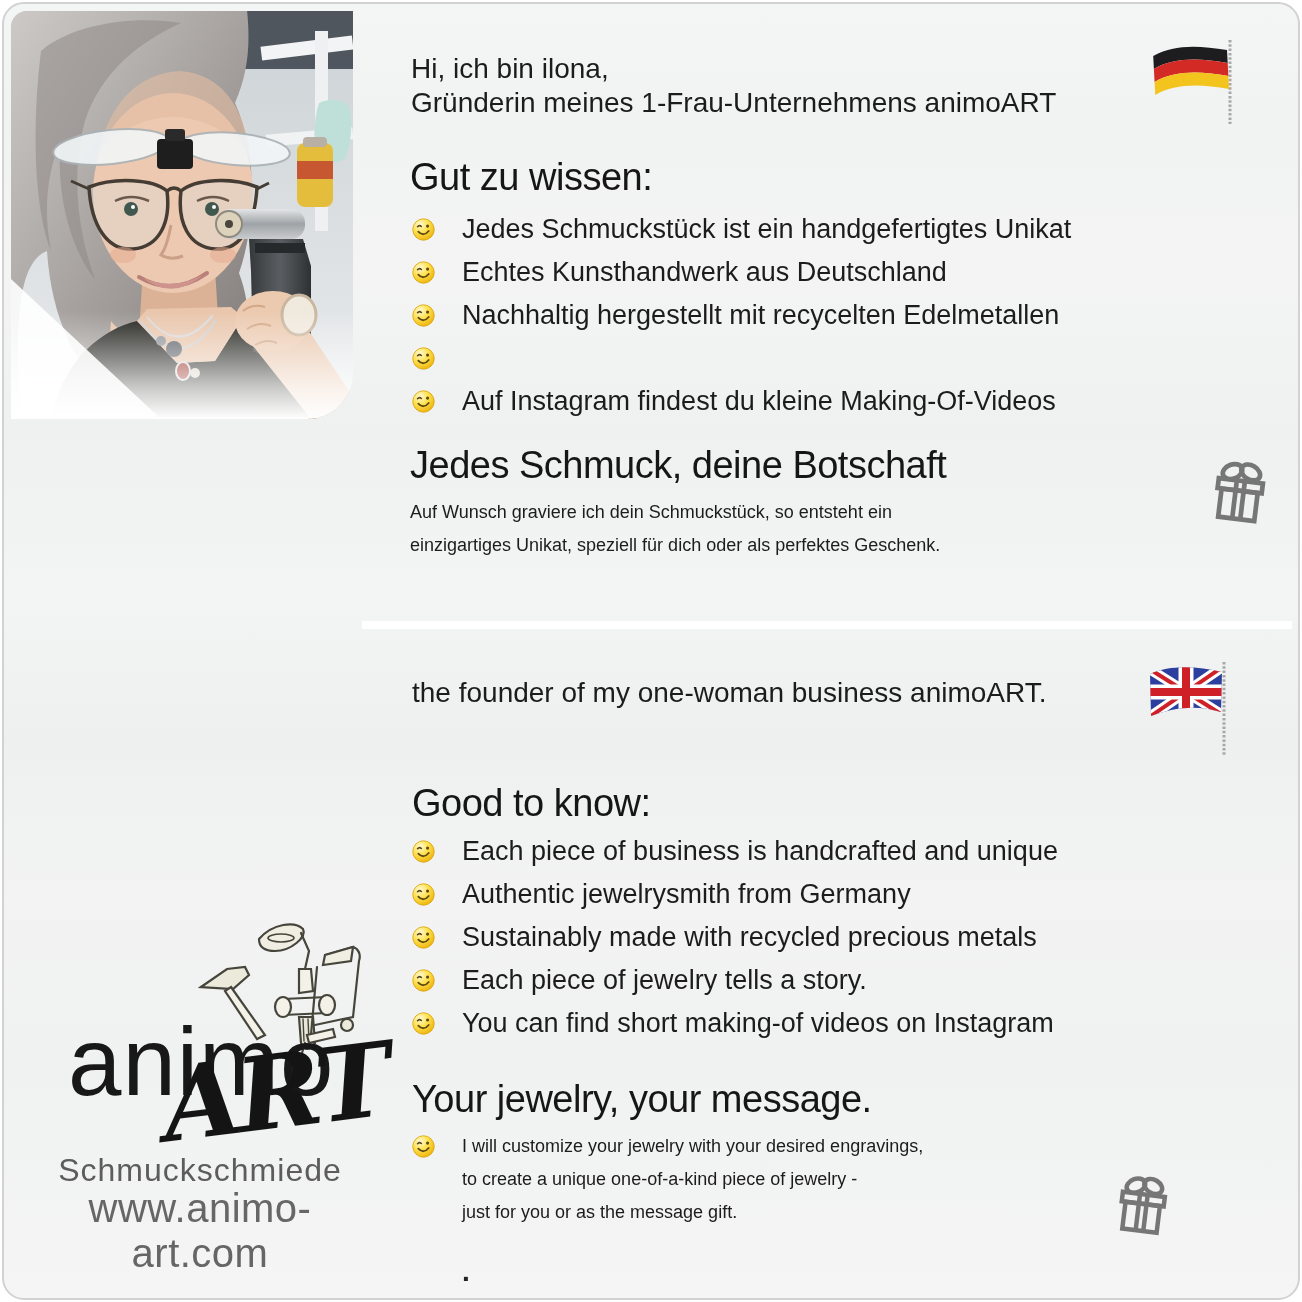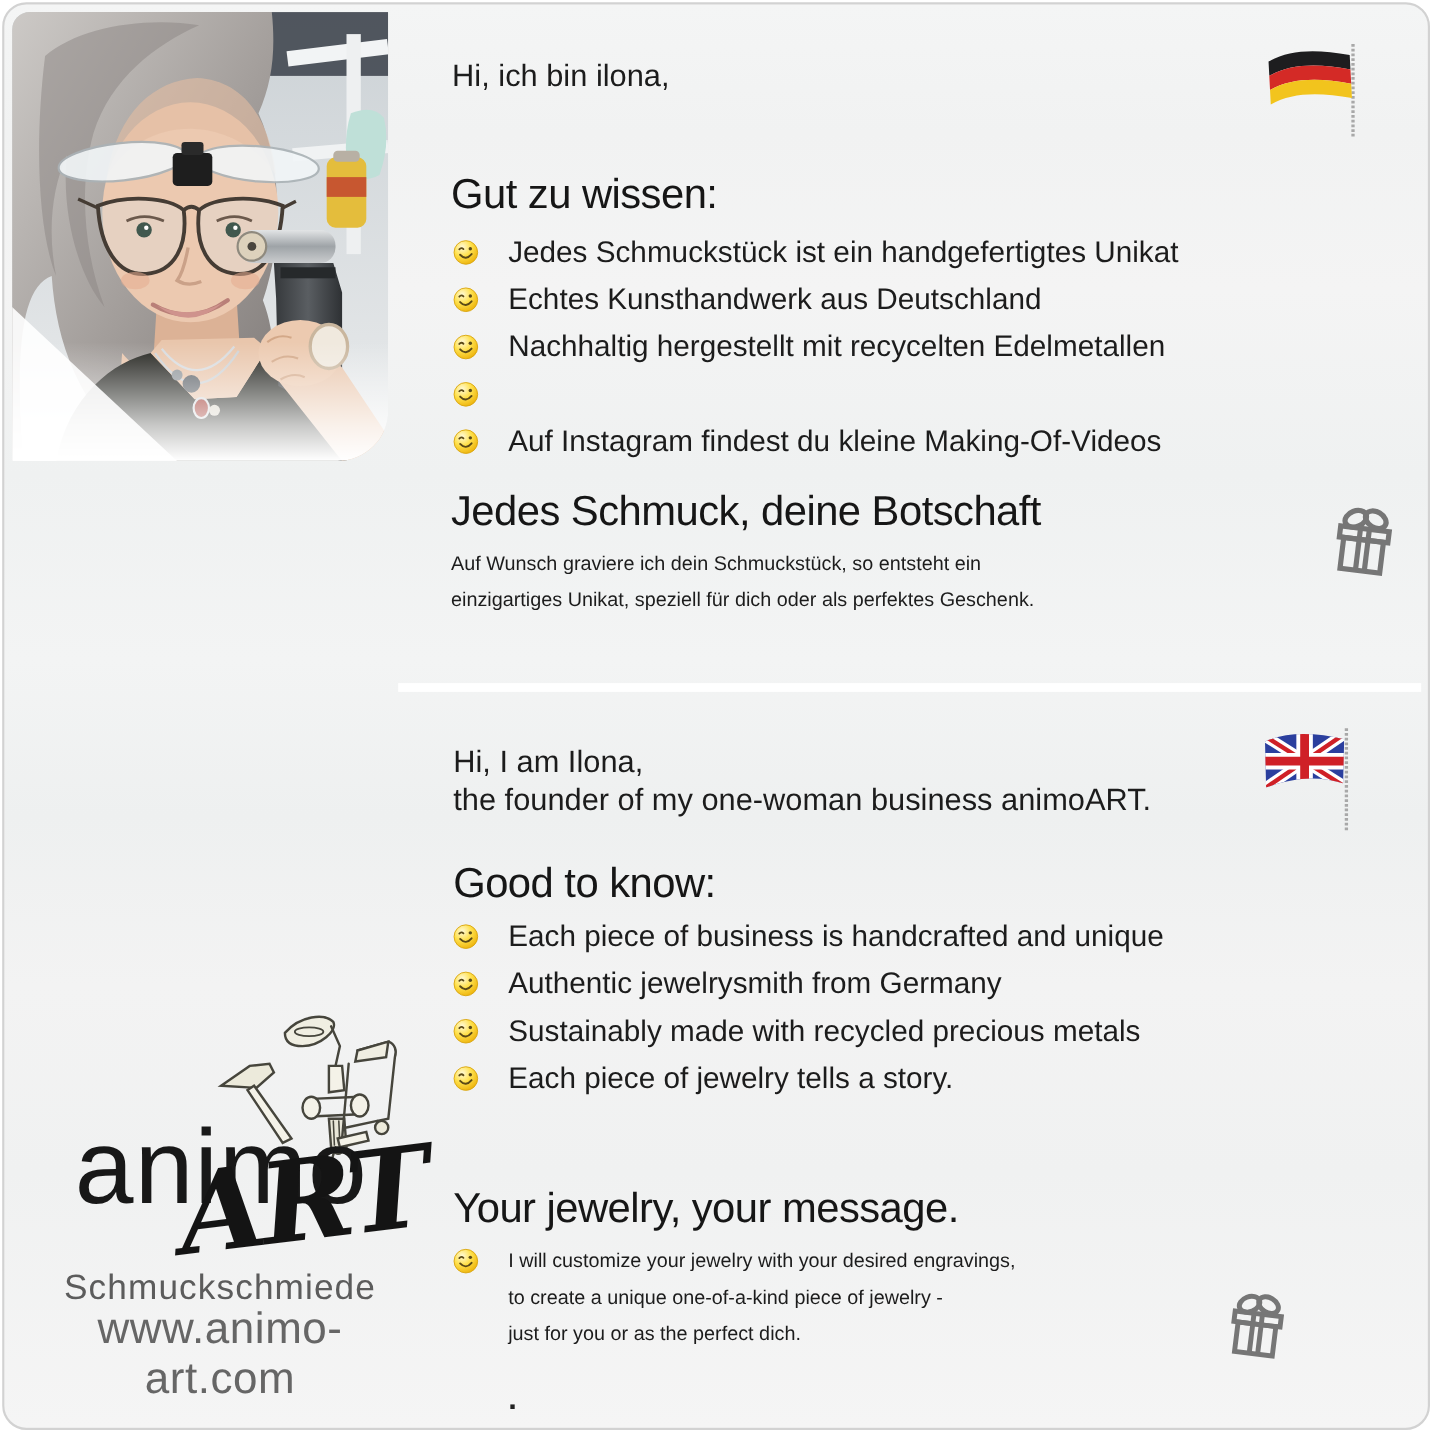--- a/index.html
+++ b/index.html
@@ -173,20 +173,21 @@
         <g transform="rotate(-3 45 38)">
           <path d="M8,22 C28,12 52,13 82,20 L82,33 C52,26 28,25 8,35 Z" fill="#1d1d1f"></path>
           <path d="M8,35 C28,25 52,26 82,33 L82,46 C52,39 28,38 8,48 Z" fill="#d42a26"></path>
           <path d="M8,48 C28,38 52,39 82,46 L82,59 C52,52 28,51 8,61 Z" fill="#f2c41d"></path>
         </g>
       </svg>
     </div>
 
     <div class="t intro" style="left:407px;top:48px;">
       <div>Hi, ich bin ilona,</div>
+      <div>Gründerin meines 1-Frau-Unternehmens animoART</div>
     </div>
 
     <div class="t h1" style="left:406px;top:152px;">Gut zu wissen:</div>
 
     <ul class="points" style="top:204px;">
       <li>
         <svg class="smiley" viewBox="0 0 24 24">
             <circle cx="12" cy="12" r="10.3" fill="url(#smY)" stroke="#d9a510" stroke-width="0.8"></circle>
             <path d="M6.3 9.3 Q8.1 7.3 9.9 9.1" stroke="#5b4a17" stroke-width="1.6" fill="none" stroke-linecap="round"></path>
             <circle cx="15.9" cy="8.7" r="1.5" fill="#5b4a17"></circle>
@@ -268,21 +269,20 @@
           <line x1="82" y1="10" x2="6" y2="62" stroke="#cf2027" stroke-width="4"></line>
           <line x1="44" y1="4" x2="44" y2="66" stroke="#ffffff" stroke-width="15"></line>
           <line x1="2" y1="36" x2="88" y2="36" stroke="#ffffff" stroke-width="15"></line>
           <line x1="44" y1="4" x2="44" y2="66" stroke="#cf2027" stroke-width="8"></line>
           <line x1="2" y1="36" x2="88" y2="36" stroke="#cf2027" stroke-width="8"></line>
         </g>
       </svg>
     </div>
 
     <div class="t intro" style="left:408px;top:672px;">
-      <div>Hi, I am Ilona,</div>
       <div>the founder of my one-woman business animoART.</div>
     </div>
 
     <div class="t h1" style="left:408px;top:778px;">Good to know:</div>
 
     <ul class="points" style="top:826px;">
       <li>
         <svg class="smiley" viewBox="0 0 24 24">
             <circle cx="12" cy="12" r="10.3" fill="url(#smY)" stroke="#d9a510" stroke-width="0.8"></circle>
             <path d="M6.3 9.3 Q8.1 7.3 9.9 9.1" stroke="#5b4a17" stroke-width="1.6" fill="none" stroke-linecap="round"></path>
@@ -310,36 +310,45 @@
         <span class="pt">Sustainably made with recycled precious metals</span>
       </li>
       <li>
         <svg class="smiley" viewBox="0 0 24 24">
             <circle cx="12" cy="12" r="10.3" fill="url(#smY)" stroke="#d9a510" stroke-width="0.8"></circle>
             <path d="M6.3 9.3 Q8.1 7.3 9.9 9.1" stroke="#5b4a17" stroke-width="1.6" fill="none" stroke-linecap="round"></path>
             <circle cx="15.9" cy="8.7" r="1.5" fill="#5b4a17"></circle>
             <path d="M7 14 Q12 19.4 17 13.4" stroke="#5b4a17" stroke-width="1.7" fill="none" stroke-linecap="round"></path>
           </svg>
         <span class="pt">Each piece of jewelry tells a story.</span>
+      </li>
+      <li>
+        <svg class="smiley" viewBox="0 0 24 24">
+            <circle cx="12" cy="12" r="10.3" fill="url(#smY)" stroke="#d9a510" stroke-width="0.8"></circle>
+            <path d="M6.3 9.3 Q8.1 7.3 9.9 9.1" stroke="#5b4a17" stroke-width="1.6" fill="none" stroke-linecap="round"></path>
+            <circle cx="15.9" cy="8.7" r="1.5" fill="#5b4a17"></circle>
+            <path d="M7 14 Q12 19.4 17 13.4" stroke="#5b4a17" stroke-width="1.7" fill="none" stroke-linecap="round"></path>
+          </svg>
+        <span class="pt">You can find short making-of videos on Instagram</span>
       </li>
     </ul>
 
     <div class="t h1" style="left:408px;top:1074px;">Your jewelry, your message.</div>
 
     <div class="bullet-para" style="top:1126px;">
       <svg class="smiley" viewBox="0 0 24 24">
           <circle cx="12" cy="12" r="10.3" fill="url(#smY)" stroke="#d9a510" stroke-width="0.8"></circle>
           <path d="M6.3 9.3 Q8.1 7.3 9.9 9.1" stroke="#5b4a17" stroke-width="1.6" fill="none" stroke-linecap="round"></path>
           <circle cx="15.9" cy="8.7" r="1.5" fill="#5b4a17"></circle>
           <path d="M7 14 Q12 19.4 17 13.4" stroke="#5b4a17" stroke-width="1.7" fill="none" stroke-linecap="round"></path>
         </svg>
       <div class="para">
         <div>I will customize your jewelry with your desired engravings,</div>
         <div>to create a unique one-of-a-kind piece of jewelry -</div>
-        <div>just for you or as the perfect dich.</div>
+        <div>just for you or as the message gift.</div>
       </div>
     </div>
 
     <div class="gift" style="left:1108px;top:1166px;width:64px;height:72px;">
       <svg width="64" height="72" viewBox="0 0 100 110">
         <g transform="rotate(7 50 60)" fill="none" stroke="#767676" stroke-width="7">
           <ellipse cx="33" cy="25" rx="15" ry="10.5" transform="rotate(-28 33 25)"></ellipse>
           <ellipse cx="60" cy="23" rx="15" ry="10.5" transform="rotate(24 60 23)"></ellipse>
           <rect x="14" y="37" width="66" height="15"></rect>
           <rect x="20" y="52" width="54" height="42"></rect>

